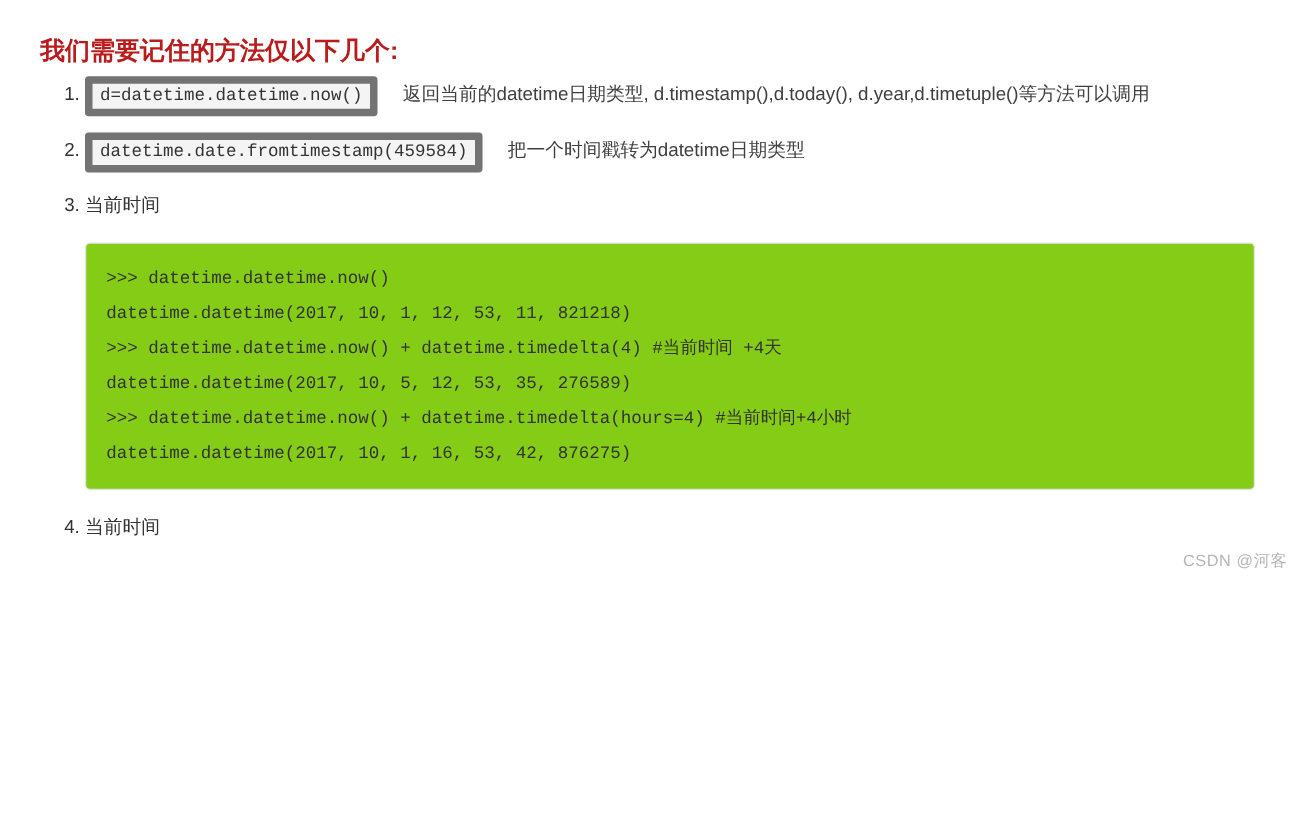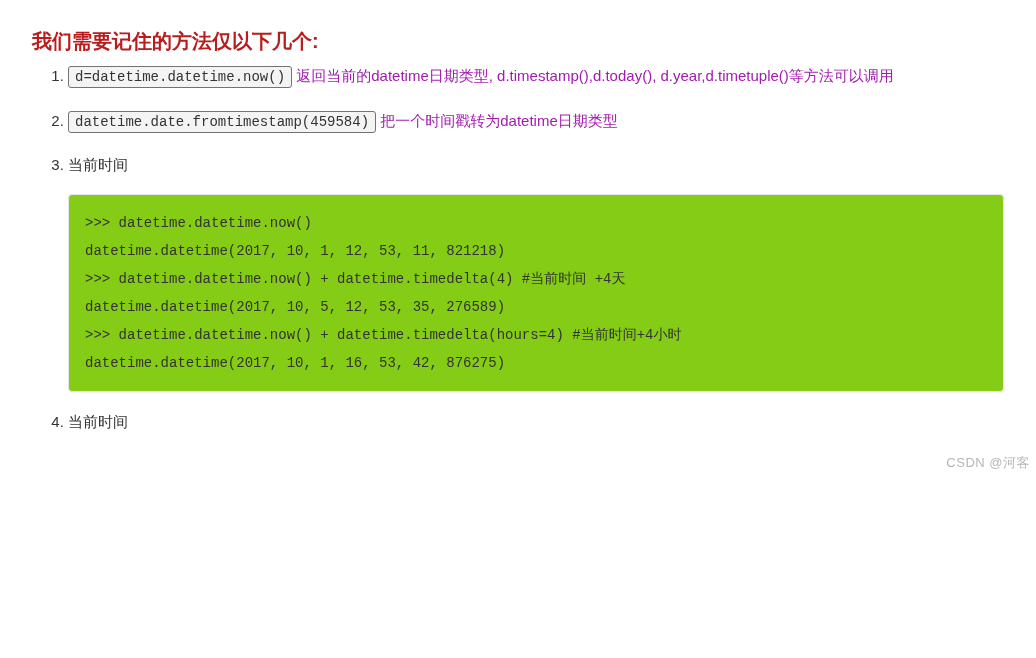--- a/index.html
+++ b/index.html
@@ -27,48 +27,49 @@
   ol > li {
     margin-bottom: 16px;
     line-height: 1.9;
   }
   ol > li::marker {
     color: #333;
   }
   .inline-code {
     font-family: "SFMono-Regular", Consolas, "Liberation Mono", Menlo, "Courier New", monospace;
     background: #f4f4f4;
-    border: 1px solid #737373;
+    border: 6px solid #737373;
     border-radius: 3px;
     padding: 2px 6px;
     font-size: 14px;
     color: #333;
     white-space: nowrap;
   }
   .after-text {
-    color: #a21caf;
+    color: #404040;
+    margin-left: 16px;
   }
   .code-block {
     background: #84cc16;
     border: 1px solid #e4e4e4;
     border-radius: 4px;
     padding: 14px 16px;
     margin-top: 14px;
     margin-bottom: 4px;
     font-family: "SFMono-Regular", Consolas, "Liberation Mono", Menlo, "Courier New", monospace;
     font-size: 14px;
     line-height: 2.0;
     white-space: pre;
     overflow-x: auto;
     color: #333;
   }
   .watermark {
     position: absolute;
     right: 6px;
-    bottom: 2px;
+    bottom: 16px;
     color: rgba(120,120,120,0.55);
     font-size: 13px;
     letter-spacing: 0.5px;
     pointer-events: none;
     user-select: none;
   }
 </style>
 </head>
 <body>
 

